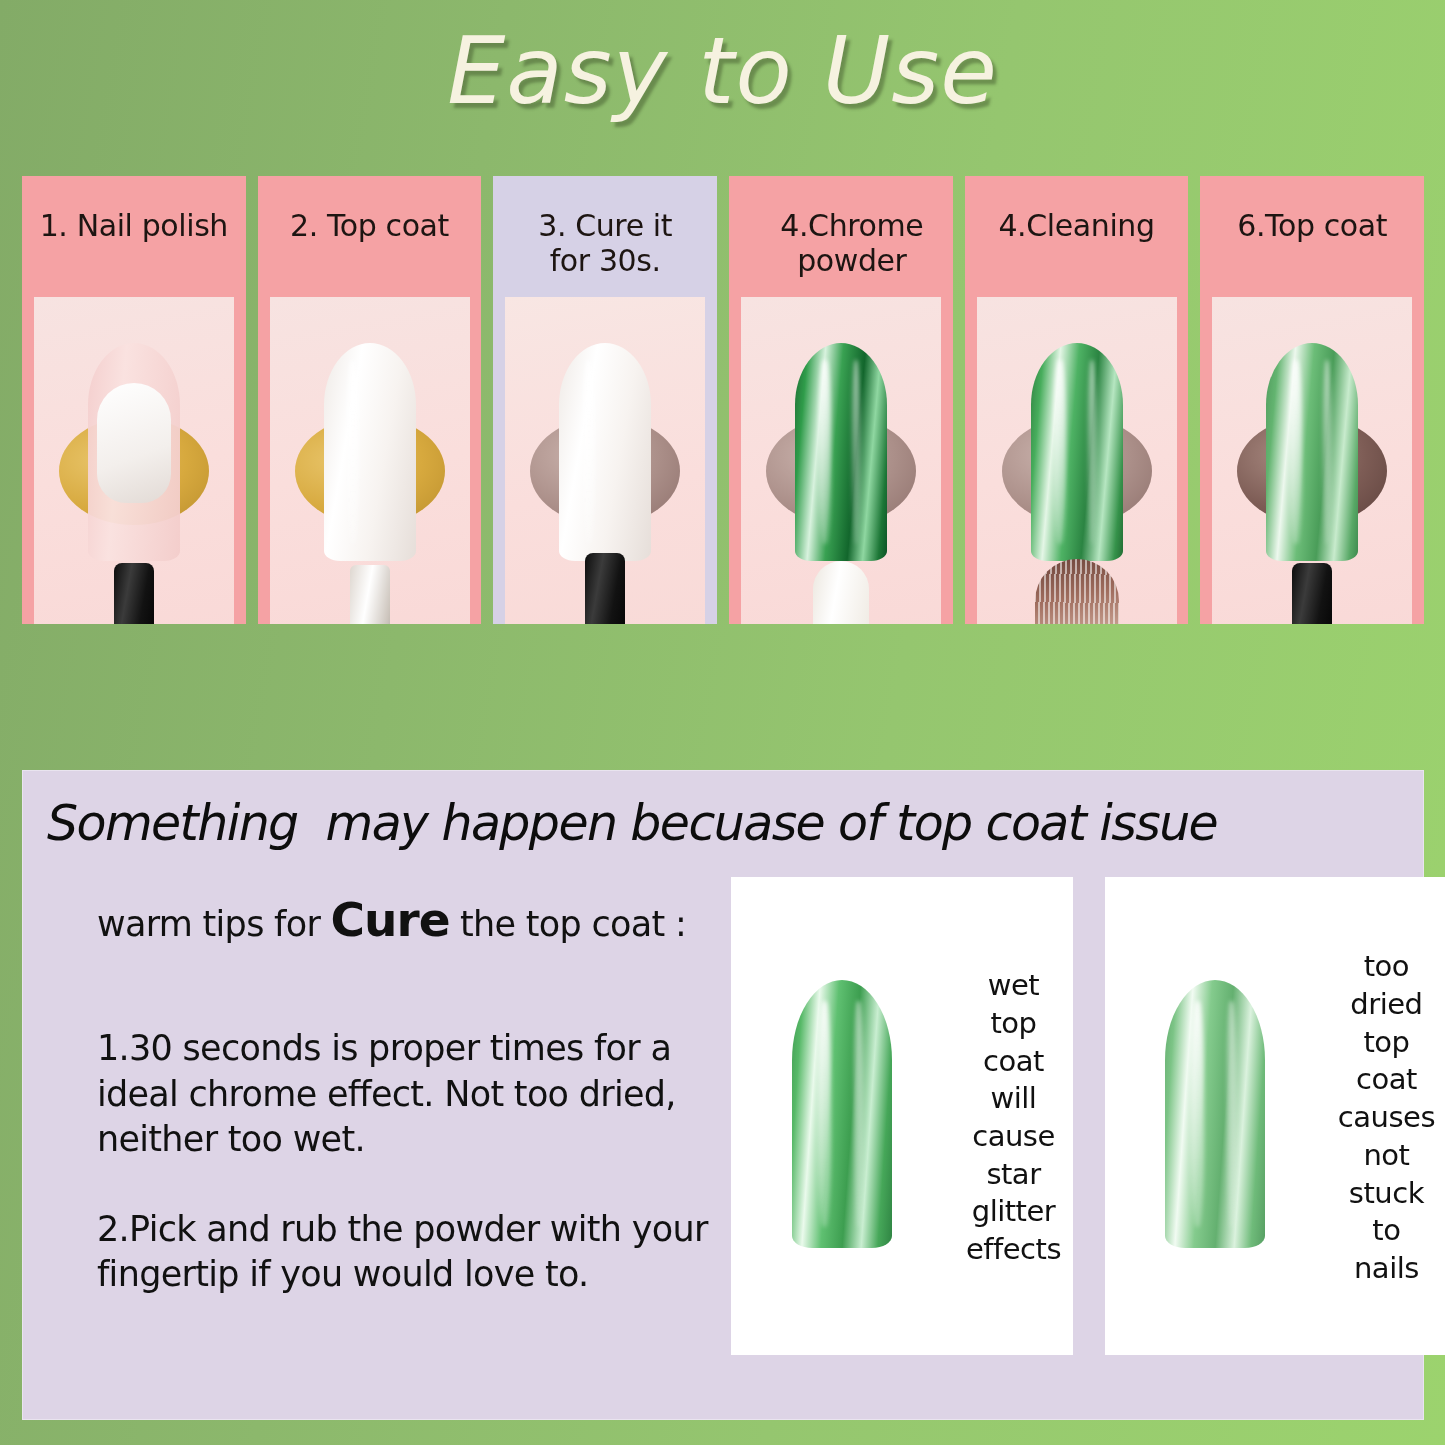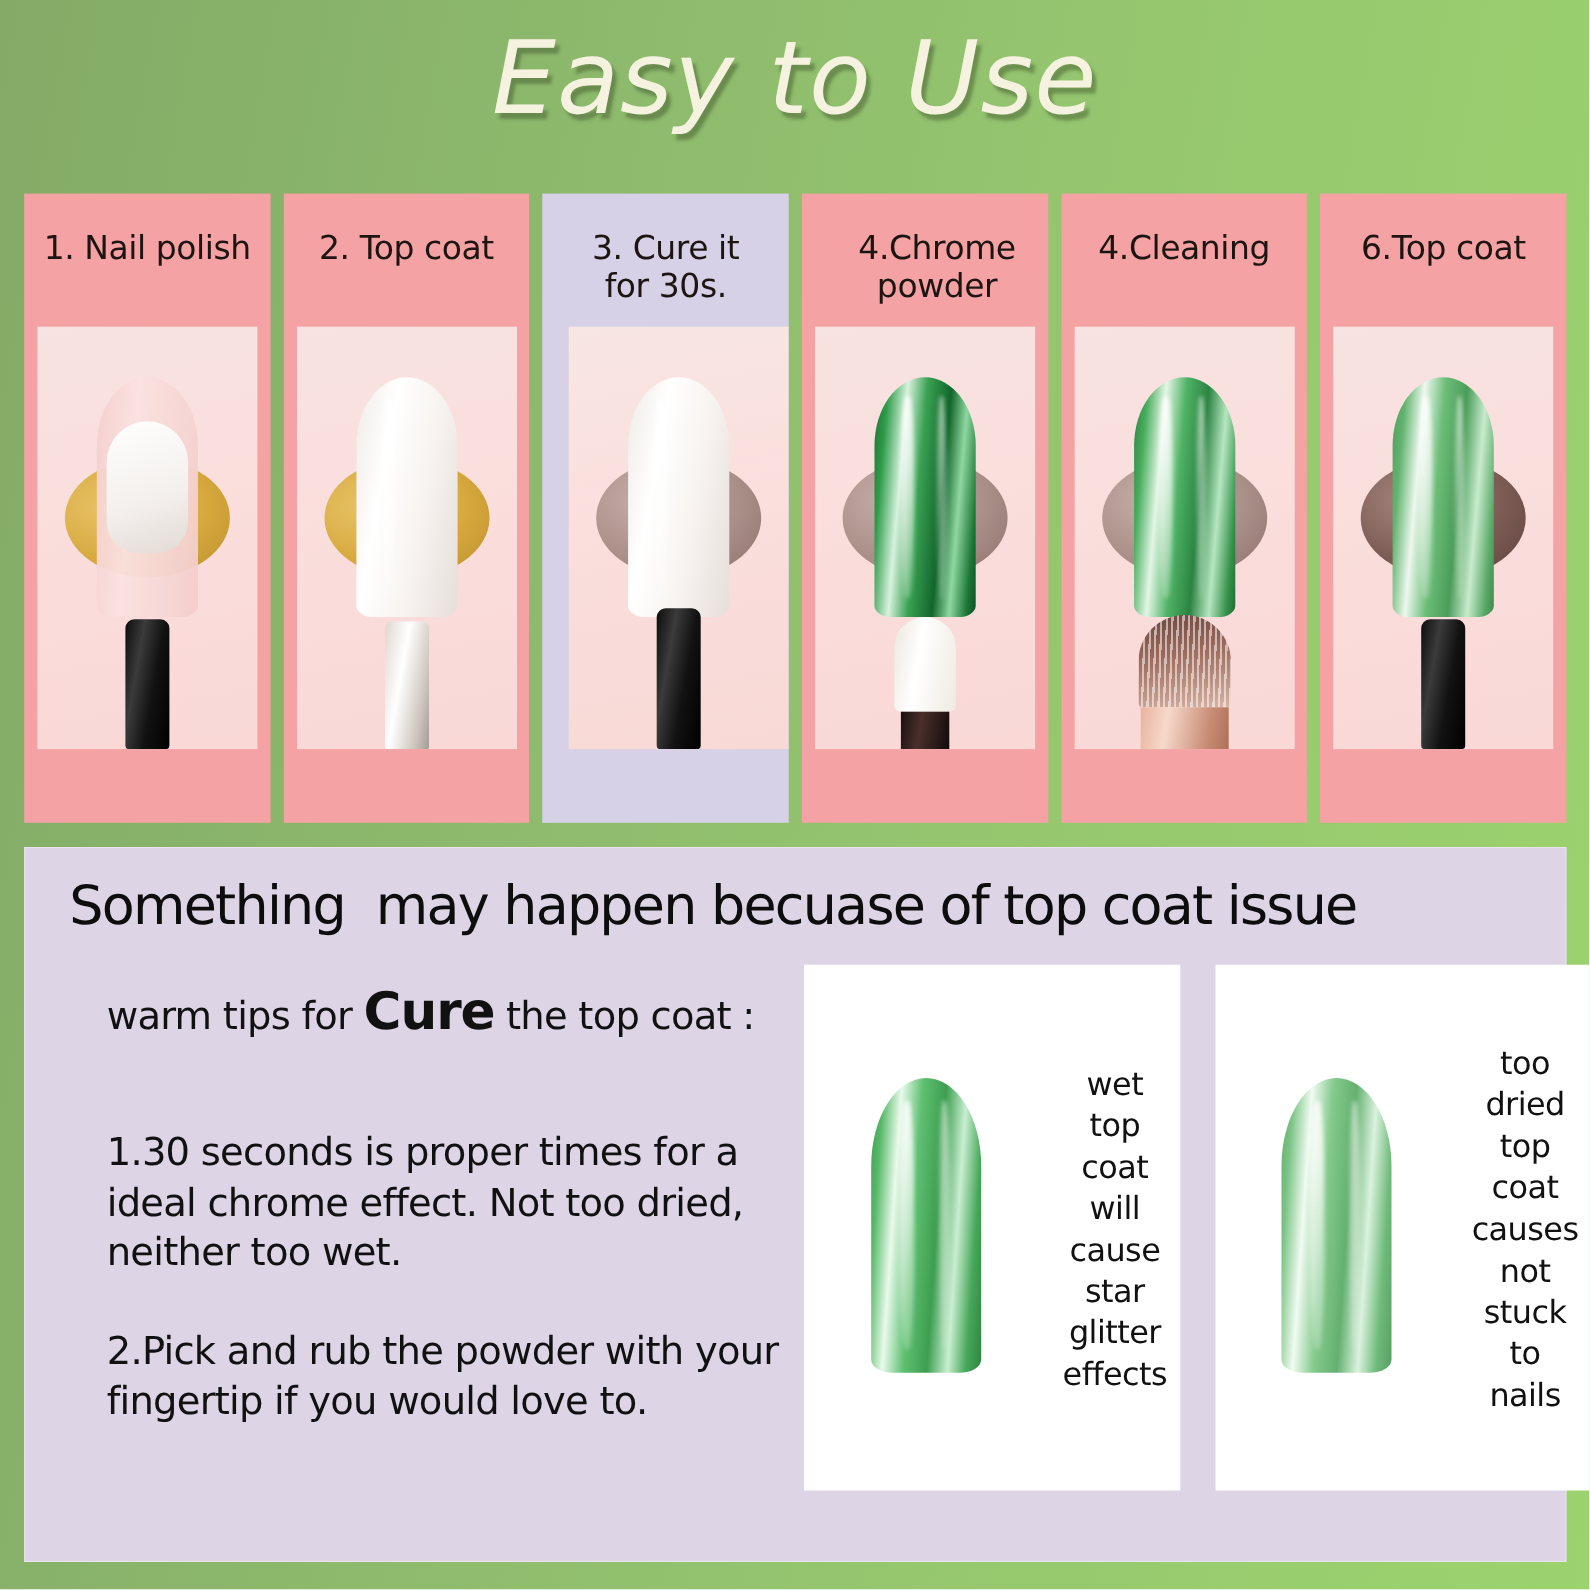--- a/index.html
+++ b/index.html
@@ -32,33 +32,33 @@
     font-family: "DejaVu Sans", sans-serif;
     font-style: italic;
   }
 
   
   #steps {
     position: absolute;
     top: 176px;
     left: 22px;
     width: 1402px;
-    height: 572px;
+    height: 448px;
     display: flex;
     gap: 12px;
   }
   .step-card {
     flex: 1 1 0;
     background: #f5a2a4;
     display: flex;
     flex-direction: column;
     align-items: center;
     overflow: hidden;
   }
-  .step-card.lav { background: #d6d1e6; align-items: flex-end; }
+  .step-card.lav { background: #d6d1e6; }
   .step-title {
     width: 100%;
     text-align: center;
     color: #1d1512;
     font-size: 30px;
     line-height: 1.18;
     padding: 32px 6px 0 6px;
     font-family: "DejaVu Sans", sans-serif;
     letter-spacing: -0.4px;
     min-height: 112px;
@@ -179,28 +179,29 @@
     left: 22px;
     top: 770px;
     width: 1402px;
     height: 650px;
     background: #ddd4e6;
     border: 1px solid #e9e4ef;
   }
   #panel-heading {
     position: absolute;
     top: 26px;
-    left: 40px;
+    left: 24px;
     width: 1360px;
     font-size: 49px;
     line-height: 1.1;
     color: #0d0d0d;
     font-family: "DejaVu Sans", sans-serif;
     letter-spacing: -1.6px;
     white-space: pre;
+    font-style: italic;
   }
   #tips {
     position: absolute;
     left: 74px;
     top: 118px;
     width: 640px;
     color: #111;
     font-family: "DejaVu Sans", sans-serif;
   }
   .tip-line {

